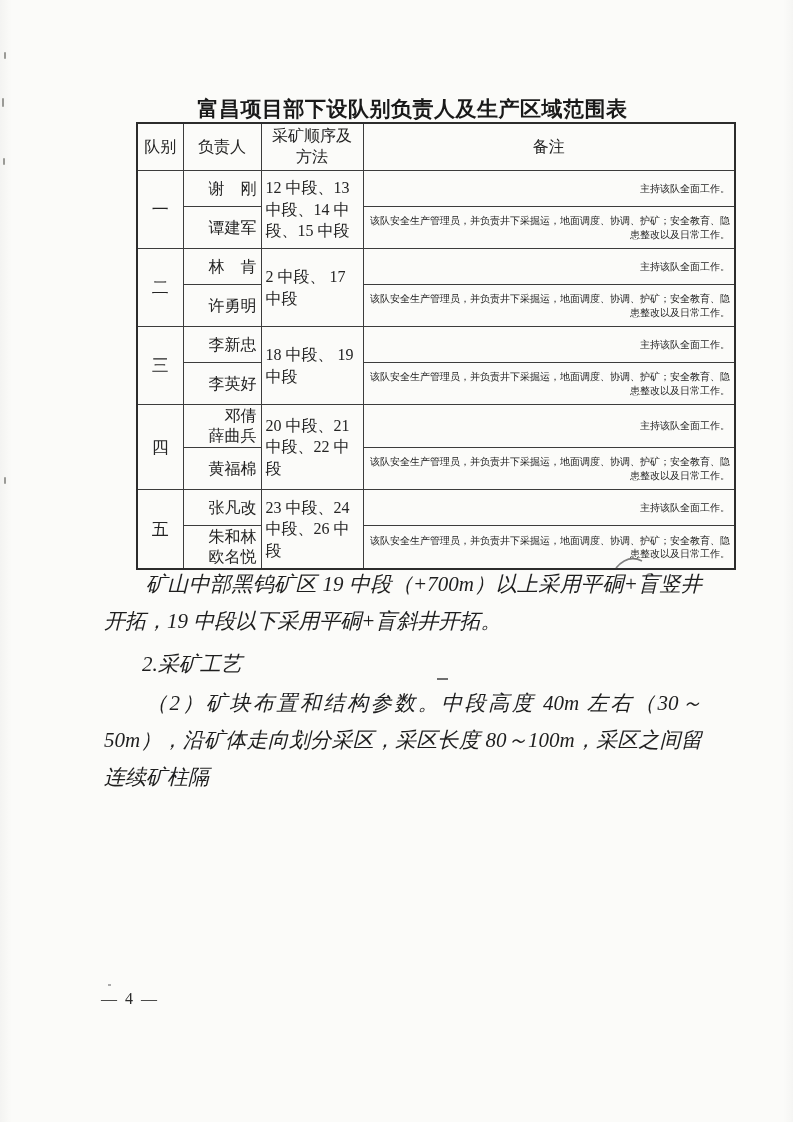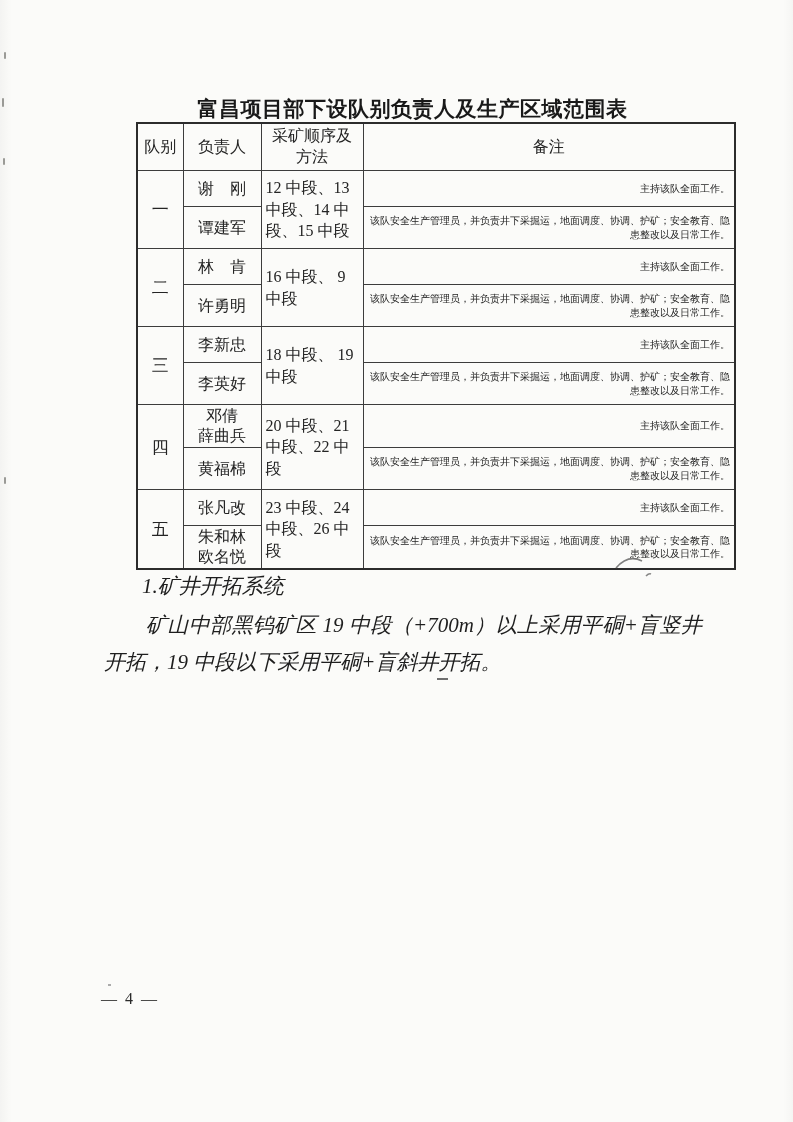--- a/index.html
+++ b/index.html
@@ -22,21 +22,21 @@
     position:absolute;left:108px;top:122px;width:598px;
     border-collapse:collapse;table-layout:fixed;
     border:2px solid #2c2c2c;background:transparent;margin-left:28px;
   }
   table.team th,table.team td{
     border:1px solid #3c3c3c;color:#242424;
     padding:1px 4px;vertical-align:middle;overflow:hidden;
   }
   table.team th{font-size:16px;font-weight:normal;text-align:center;height:44px;}
   td.team-cell{font-size:17px;text-align:center;}
-  td.name-cell{font-size:16px;text-align:center;line-height:1.25;}
+  td.name-cell{font-size:16px;text-align:right;line-height:1.25;}
   td.region-cell{font-size:16px;line-height:1.35;padding:1px 6px;}
   td.note-cell{font-size:10px;text-align:right;line-height:1.32;padding:2px 7px;}
   tr.sub-top{height:36px;}
   tr.sub-bottom{height:42px;}
   .nm{display:block;}
   .body-text{
     position:absolute;left:100px;top:566px;width:602px;
     font-size:21px;line-height:37px;color:#1e1e1e;
   }
   .body-text .heading{margin:0 0 4px 0;text-indent:2em;font-weight:bold;font-style:italic;}
@@ -95,21 +95,21 @@
             <span class="nm">谭建军</span>
           </td>
         <td class="note-cell">该队安全生产管理员，并负责井下采掘运，地面调度、协调、护矿；安全教育、隐患整改以及日常工作。</td>
       </tr>
 
       <tr class="sub-top">
         <td class="team-cell" rowspan="2">二</td>
         <td class="name-cell">
             <span class="nm">林　肯</span>
           </td>
-        <td class="region-cell" rowspan="2">16 中段、 9 中段</td>
+        <td class="region-cell" rowspan="2">2 中段、 17 中段</td>
         <td class="note-cell">主持该队全面工作。</td>
       </tr>
       <tr class="sub-bottom">
         <td class="name-cell">
             <span class="nm">许勇明</span>
           </td>
         <td class="note-cell">该队安全生产管理员，并负责井下采掘运，地面调度、协调、护矿；安全教育、隐患整改以及日常工作。</td>
       </tr>
 
       <tr class="sub-top">
@@ -162,18 +162,19 @@
   </table>
 
   <svg class="squiggle" width="46" height="30" viewBox="0 0 46 30">
     <path d="M4 16 Q 16 2 30 9" fill="none" stroke="#555" stroke-width="1.6" opacity="0.75"></path>
     <path d="M34 24 q 3 -3 5 -2" fill="none" stroke="#555" stroke-width="1.6" opacity="0.7"></path>
   </svg>
   <span class="stray-dash"></span>
   <span class="dot-mark"></span>
 
   <div class="body-text">
-    <div class="sub">1.矿井开拓系统</div>
     <p>矿山中部黑钨矿区 19 中段（+700m）以上采用平硐+盲竖井开拓，19 中段以下采用平硐+盲斜井开拓。</p>
+    <div class="sub">2.采矿工艺</div>
+    <p>（2）矿块布置和结构参数。中段高度 40m 左右（30～50m），沿矿体走向划分采区，采区长度 80～100m，采区之间留连续矿柱隔</p>
   </div>
 
   <div class="page-number">— 4 —</div>
 </div>
 
 </body></html>

